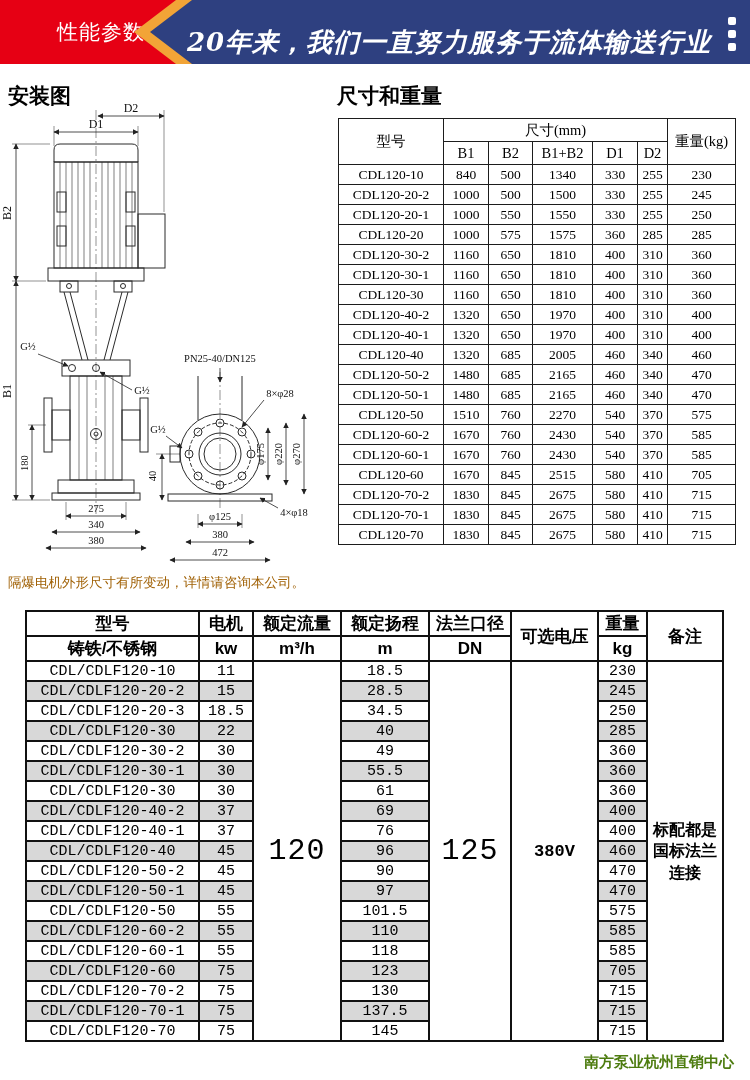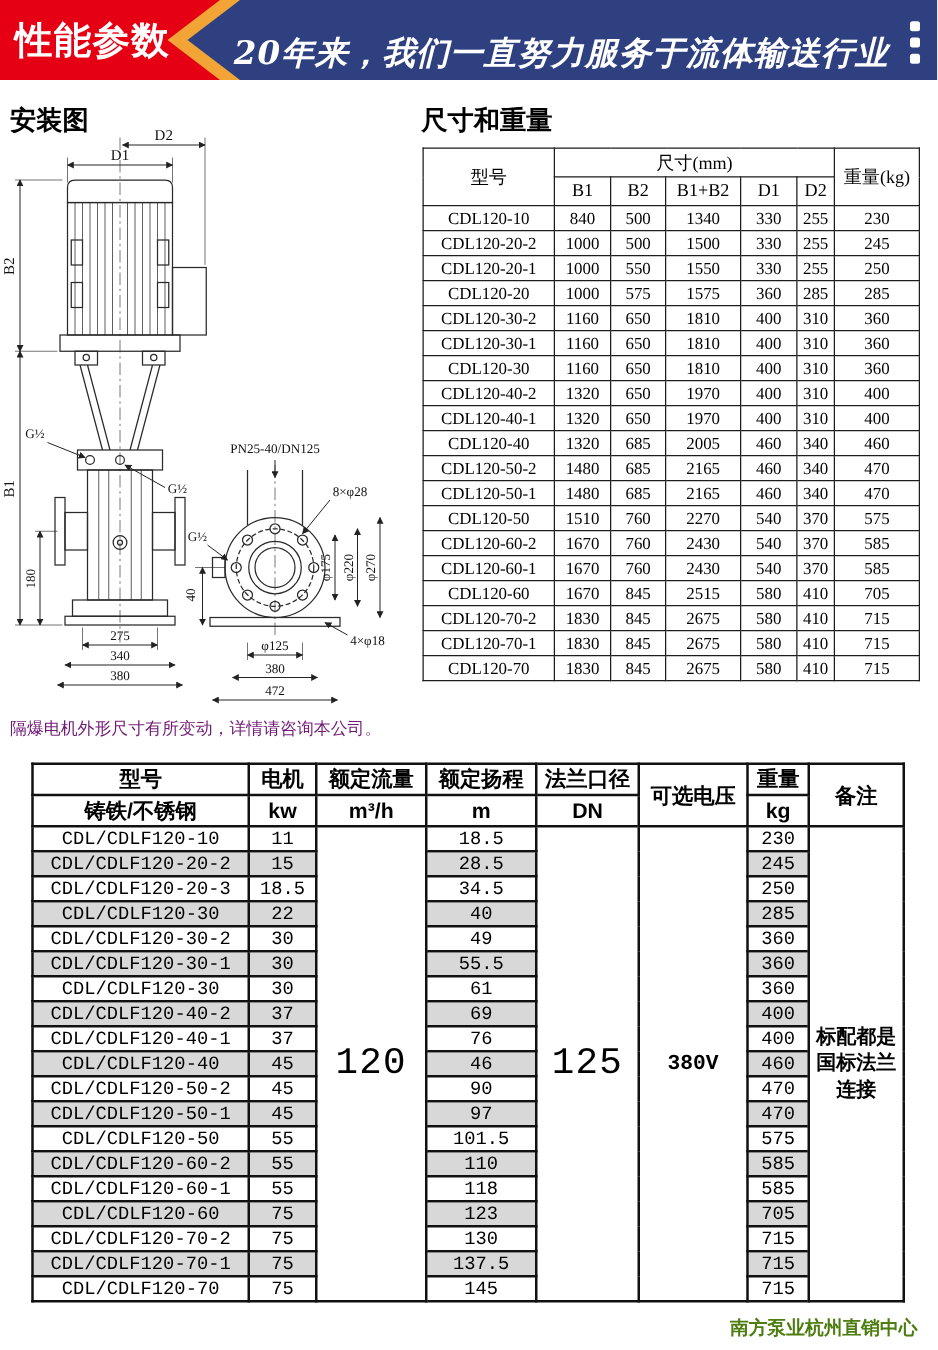--- a/index.html
+++ b/index.html
@@ -6,21 +6,21 @@
   .page { position:relative; width:750px; height:1080px; background:#fff; overflow:hidden;
           font-family:"Liberation Sans",sans-serif; color:#000; }
 
   
   .header { position:absolute; top:0; left:0; width:750px; height:64px; background:#2e4080; }
   .chev   { position:absolute; top:0; left:0; width:192px; height:64px; background:#f2a437;
             clip-path:polygon(0 0,192px 0,150px 32px,192px 64px,0 64px); }
   .ribbon { position:absolute; top:0; left:0; width:176px; height:64px; background:#e60014;
             clip-path:polygon(0 0,176px 0,134px 32px,176px 64px,0 64px);
             display:flex; align-items:center; padding-left:12px; box-sizing:border-box; }
-  .badge  { color:#fff; font-size:30px; font-weight:bold; letter-spacing:1px; white-space:nowrap; }
+  .badge  { color:#fff; font-size:21px; font-weight:normal; letter-spacing:1px; white-space:nowrap;margin-left:45px; }
   .slogan { position:absolute; left:194px; right:46px; top:0; height:84px;
             display:flex; align-items:center; justify-content:center;
             color:#fff; font-family:"DejaVu Serif",serif; font-weight:bold; font-style:italic;
             font-size:26px; white-space:nowrap; letter-spacing:1px; }
   .dots   { position:absolute; right:14px; top:50%; transform:translateY(-44%);
             display:flex; flex-direction:column; gap:5px; }
   .dots i { width:8px; height:8px; background:#fff; border-radius:2px; display:block; }
 
   
   .sec-title { position:absolute; font-size:21px; font-weight:bold; }
@@ -49,21 +49,21 @@
   .specs-table th, .specs-table td { border:2px solid #111; text-align:center; padding:0; overflow:hidden; }
   .specs-table thead th { font-size:17px; font-weight:bold; height:20px; font-family:"Liberation Sans",sans-serif; }
   .specs-table td { font-family:"Liberation Mono","DejaVu Sans Mono",monospace; font-size:15px; height:18px; }
   .specs-table tbody tr:nth-child(even) td.striped { background:#d8d8d8; }
   .specs-table td.big   { font-size:30px; letter-spacing:1px; }
   .specs-table td.volt  { font-size:17px; font-weight:bold; }
   .specs-table td.remark-cell { font-family:"Liberation Sans",sans-serif; font-size:16px;
                                 font-weight:600; line-height:1.35; padding:0 5px; }
 
   
-  .note   { position:absolute; left:8px; top:574px; font-size:13.5px; color:#701a75; }
+  .note   { position:absolute; left:8px; top:574px; font-size:13.5px; color:#a16207; }
   .footer { position:absolute; right:16px; top:1053px; font-size:15px; font-weight:600; color:#2a2f8e; }
 </style>
 </head>
 <body>
 
 <div class="page">
 
   <div class="header" style="background: rgb(46, 64, 128);">
     <div class="chev" style="background: rgb(242, 164, 55);"></div>
     <div class="ribbon" style="background: rgb(230, 0, 20);">
@@ -504,21 +504,21 @@
         </tr>
         <tr>
           <td class="striped">CDL/CDLF120-40-1</td>
           <td class="striped">37</td>
           <td class="striped">76</td>
           <td class="striped">400</td>
         </tr>
         <tr>
           <td class="striped">CDL/CDLF120-40</td>
           <td class="striped">45</td>
-          <td class="striped">46</td>
+          <td class="striped">96</td>
           <td class="striped">460</td>
         </tr>
         <tr>
           <td class="striped">CDL/CDLF120-50-2</td>
           <td class="striped">45</td>
           <td class="striped">90</td>
           <td class="striped">470</td>
         </tr>
         <tr>
           <td class="striped">CDL/CDLF120-50-1</td>

